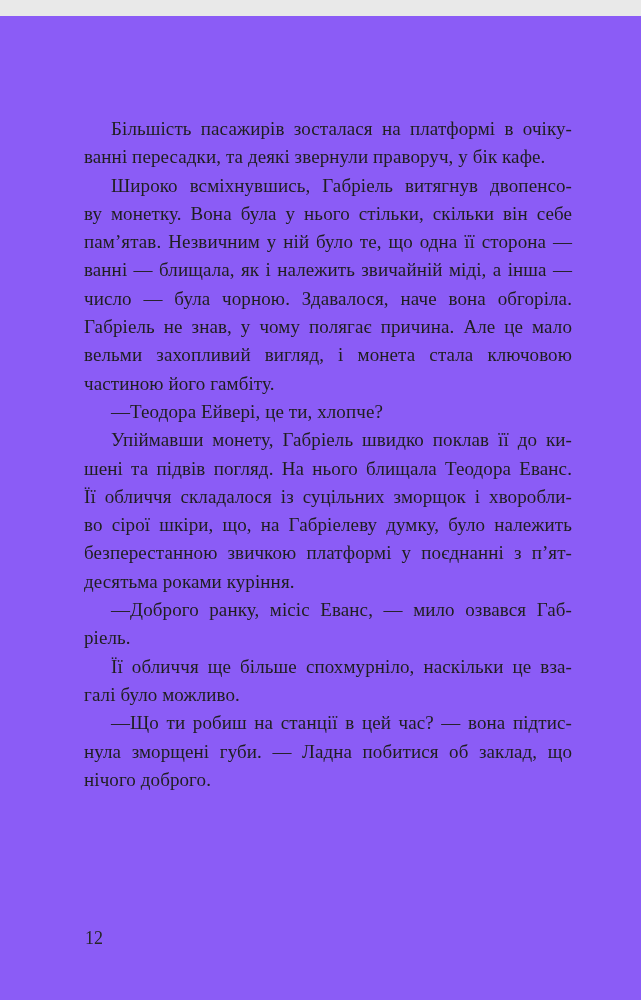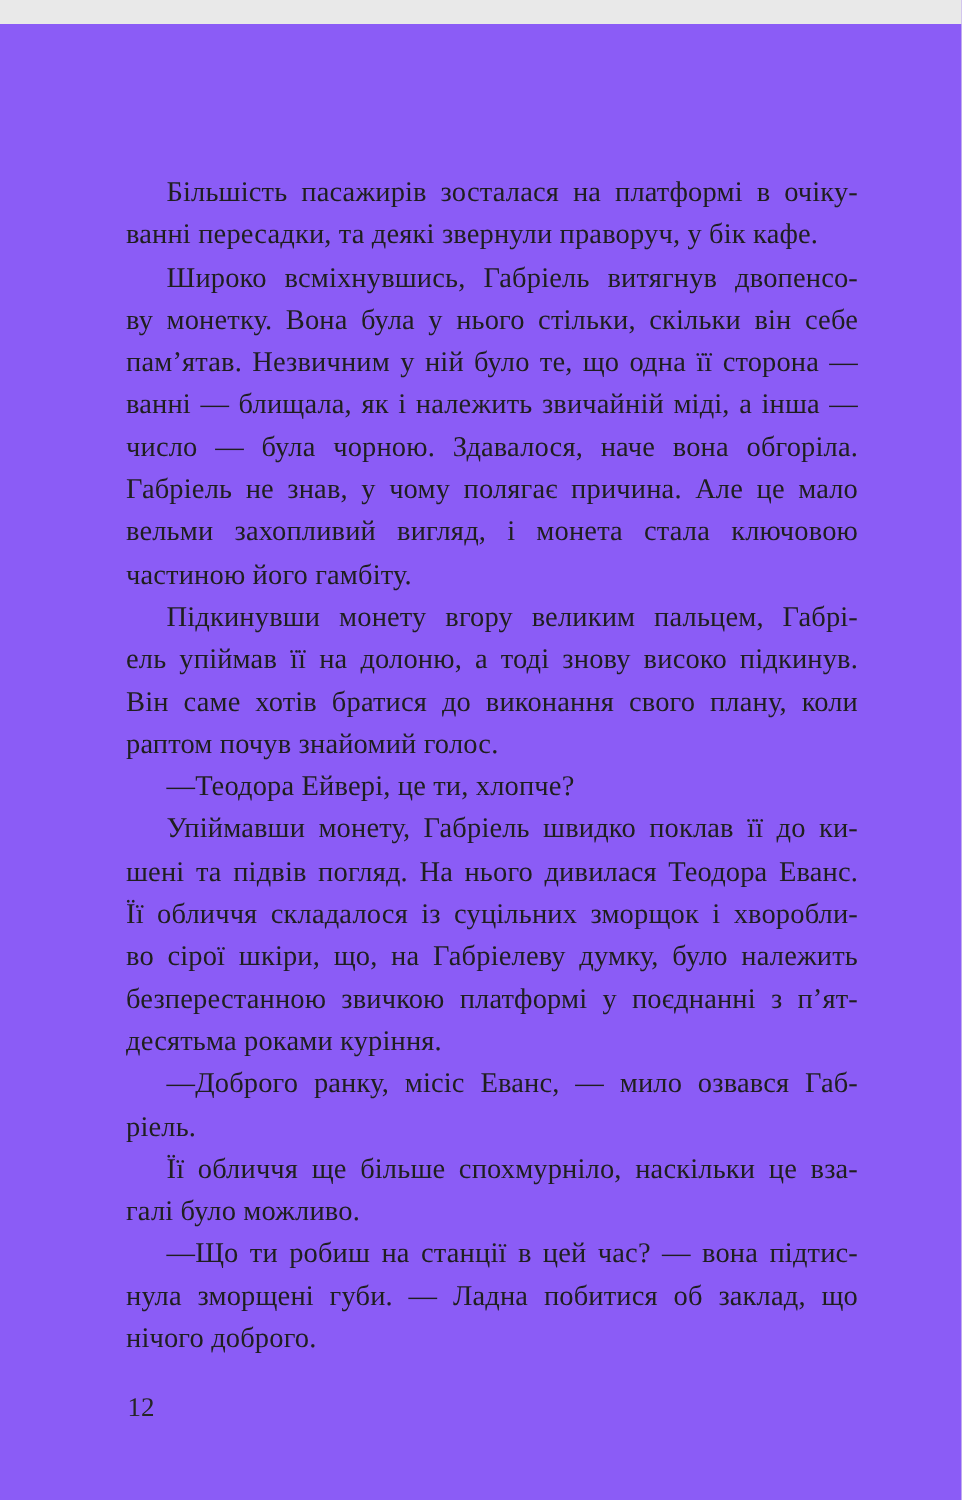--- a/index.html
+++ b/index.html
@@ -65,34 +65,28 @@
       <div class="line indent">Широко всміхнувшись, Габріель витягнув двопенсо-</div>
       <div class="line">ву монетку. Вона була у нього стільки, скільки він себе</div>
       <div class="line">пам’ятав. Незвичним у ній було те, що одна її сторона —</div>
       <div class="line">ванні — блищала, як і належить звичайній міді, а інша —</div>
       <div class="line">число — була чорною. Здавалося, наче вона обгоріла.</div>
       <div class="line">Габріель не знав, у чому полягає причина. Але це мало</div>
       <div class="line">вельми захопливий вигляд, і монета стала ключовою</div>
       <div class="line last">частиною його гамбіту.</div>
     </div>
 
-    <div class="para">
-      <div class="line indent">Підкинувши монету вгору великим пальцем, Габрі-</div>
-      <div class="line">ель упіймав її на долоню, а тоді знову високо підкинув.</div>
-      <div class="line">Він саме хотів братися до виконання свого плану, коли</div>
-      <div class="line last">раптом почув знайомий голос.</div>
-    </div>
 
     <div class="para">
       <div class="line indent last">—Теодора Ейвері, це ти, хлопче?</div>
     </div>
 
     <div class="para">
       <div class="line indent">Упіймавши монету, Габріель швидко поклав її до ки-</div>
-      <div class="line">шені та підвів погляд. На нього дивилася Теодора Еванс.</div>
+      <div class="line">шені та підвів погляд. На нього блищала Теодора Еванс.</div>
       <div class="line">Її обличчя складалося із суцільних зморщок і хворобли-</div>
       <div class="line">во сірої шкіри, що, на Габріелеву думку, було належить</div>
       <div class="line">безперестанною звичкою платформі у поєднанні з п’ят-</div>
       <div class="line last">десятьма роками куріння.</div>
     </div>
 
     <div class="para">
       <div class="line indent">—Доброго ранку, місіс Еванс, — мило озвався Габ-</div>
       <div class="line last">ріель.</div>
     </div>

